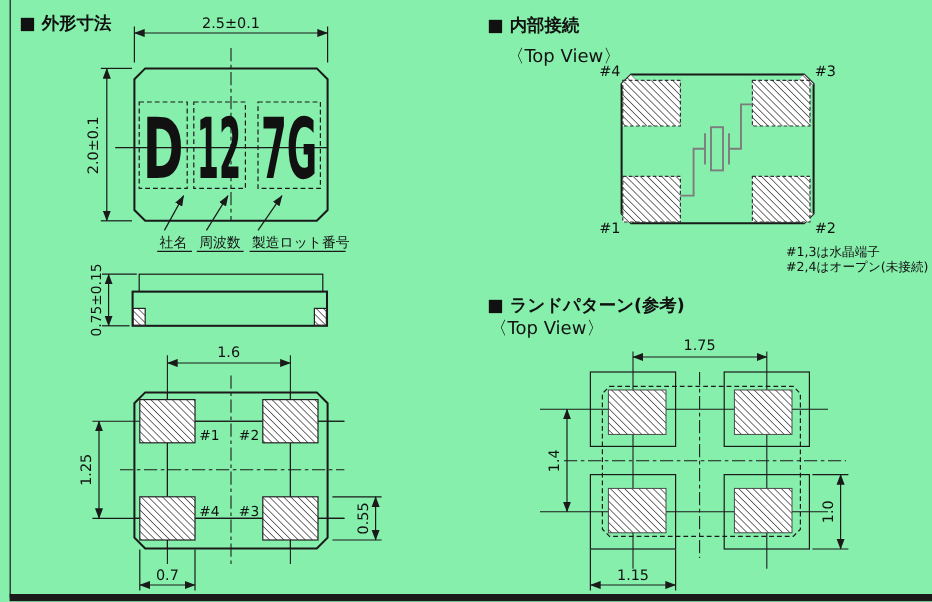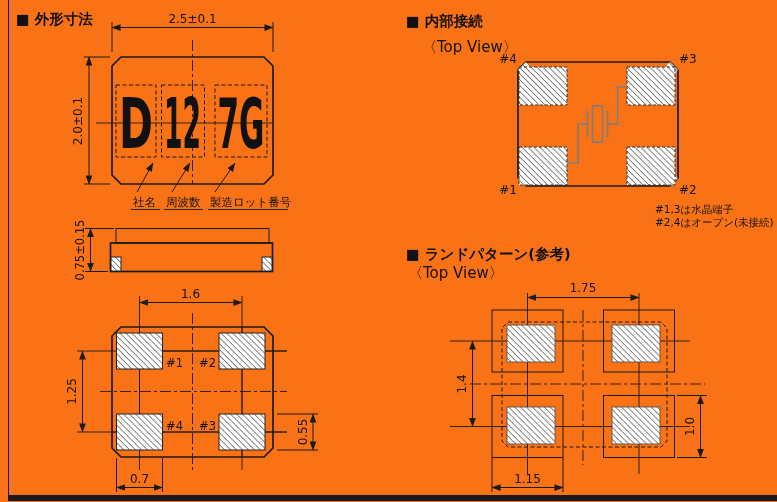--- a/index.html
+++ b/index.html
@@ -1,16 +1,16 @@
 <!DOCTYPE html>
 <html><head>
 <meta charset="utf-8">
 <style>
   html,body{margin:0;padding:0;background:#fff;}
-  #stage{position:relative;width:777px;height:502px;background:#f97316;overflow:hidden;
+  #stage{position:relative;width:777px;height:502px;background:#86efac;overflow:hidden;
          font-family:"DejaVu Sans","Liberation Sans",sans-serif;}
   svg text{fill:#111;font-family:"DejaVu Sans","Liberation Sans",sans-serif;}
   .ln{stroke:#1a1a1a;stroke-width:1;fill:none;}
   .thk{stroke-width:1.7;}
   .thin{stroke-width:0.9;}
   .dsh{stroke-dasharray:4 2.5;}
   .cl{stroke-dasharray:11 3 3 3;stroke-width:0.9;}
   .gray{stroke:#7d7d7d;stroke-width:1.6;}
   .hatch{fill:url(#hp);stroke:#222;stroke-width:1;}
   .hatchd{fill:url(#hp);stroke:#333;stroke-width:1;stroke-dasharray:3 2;}

